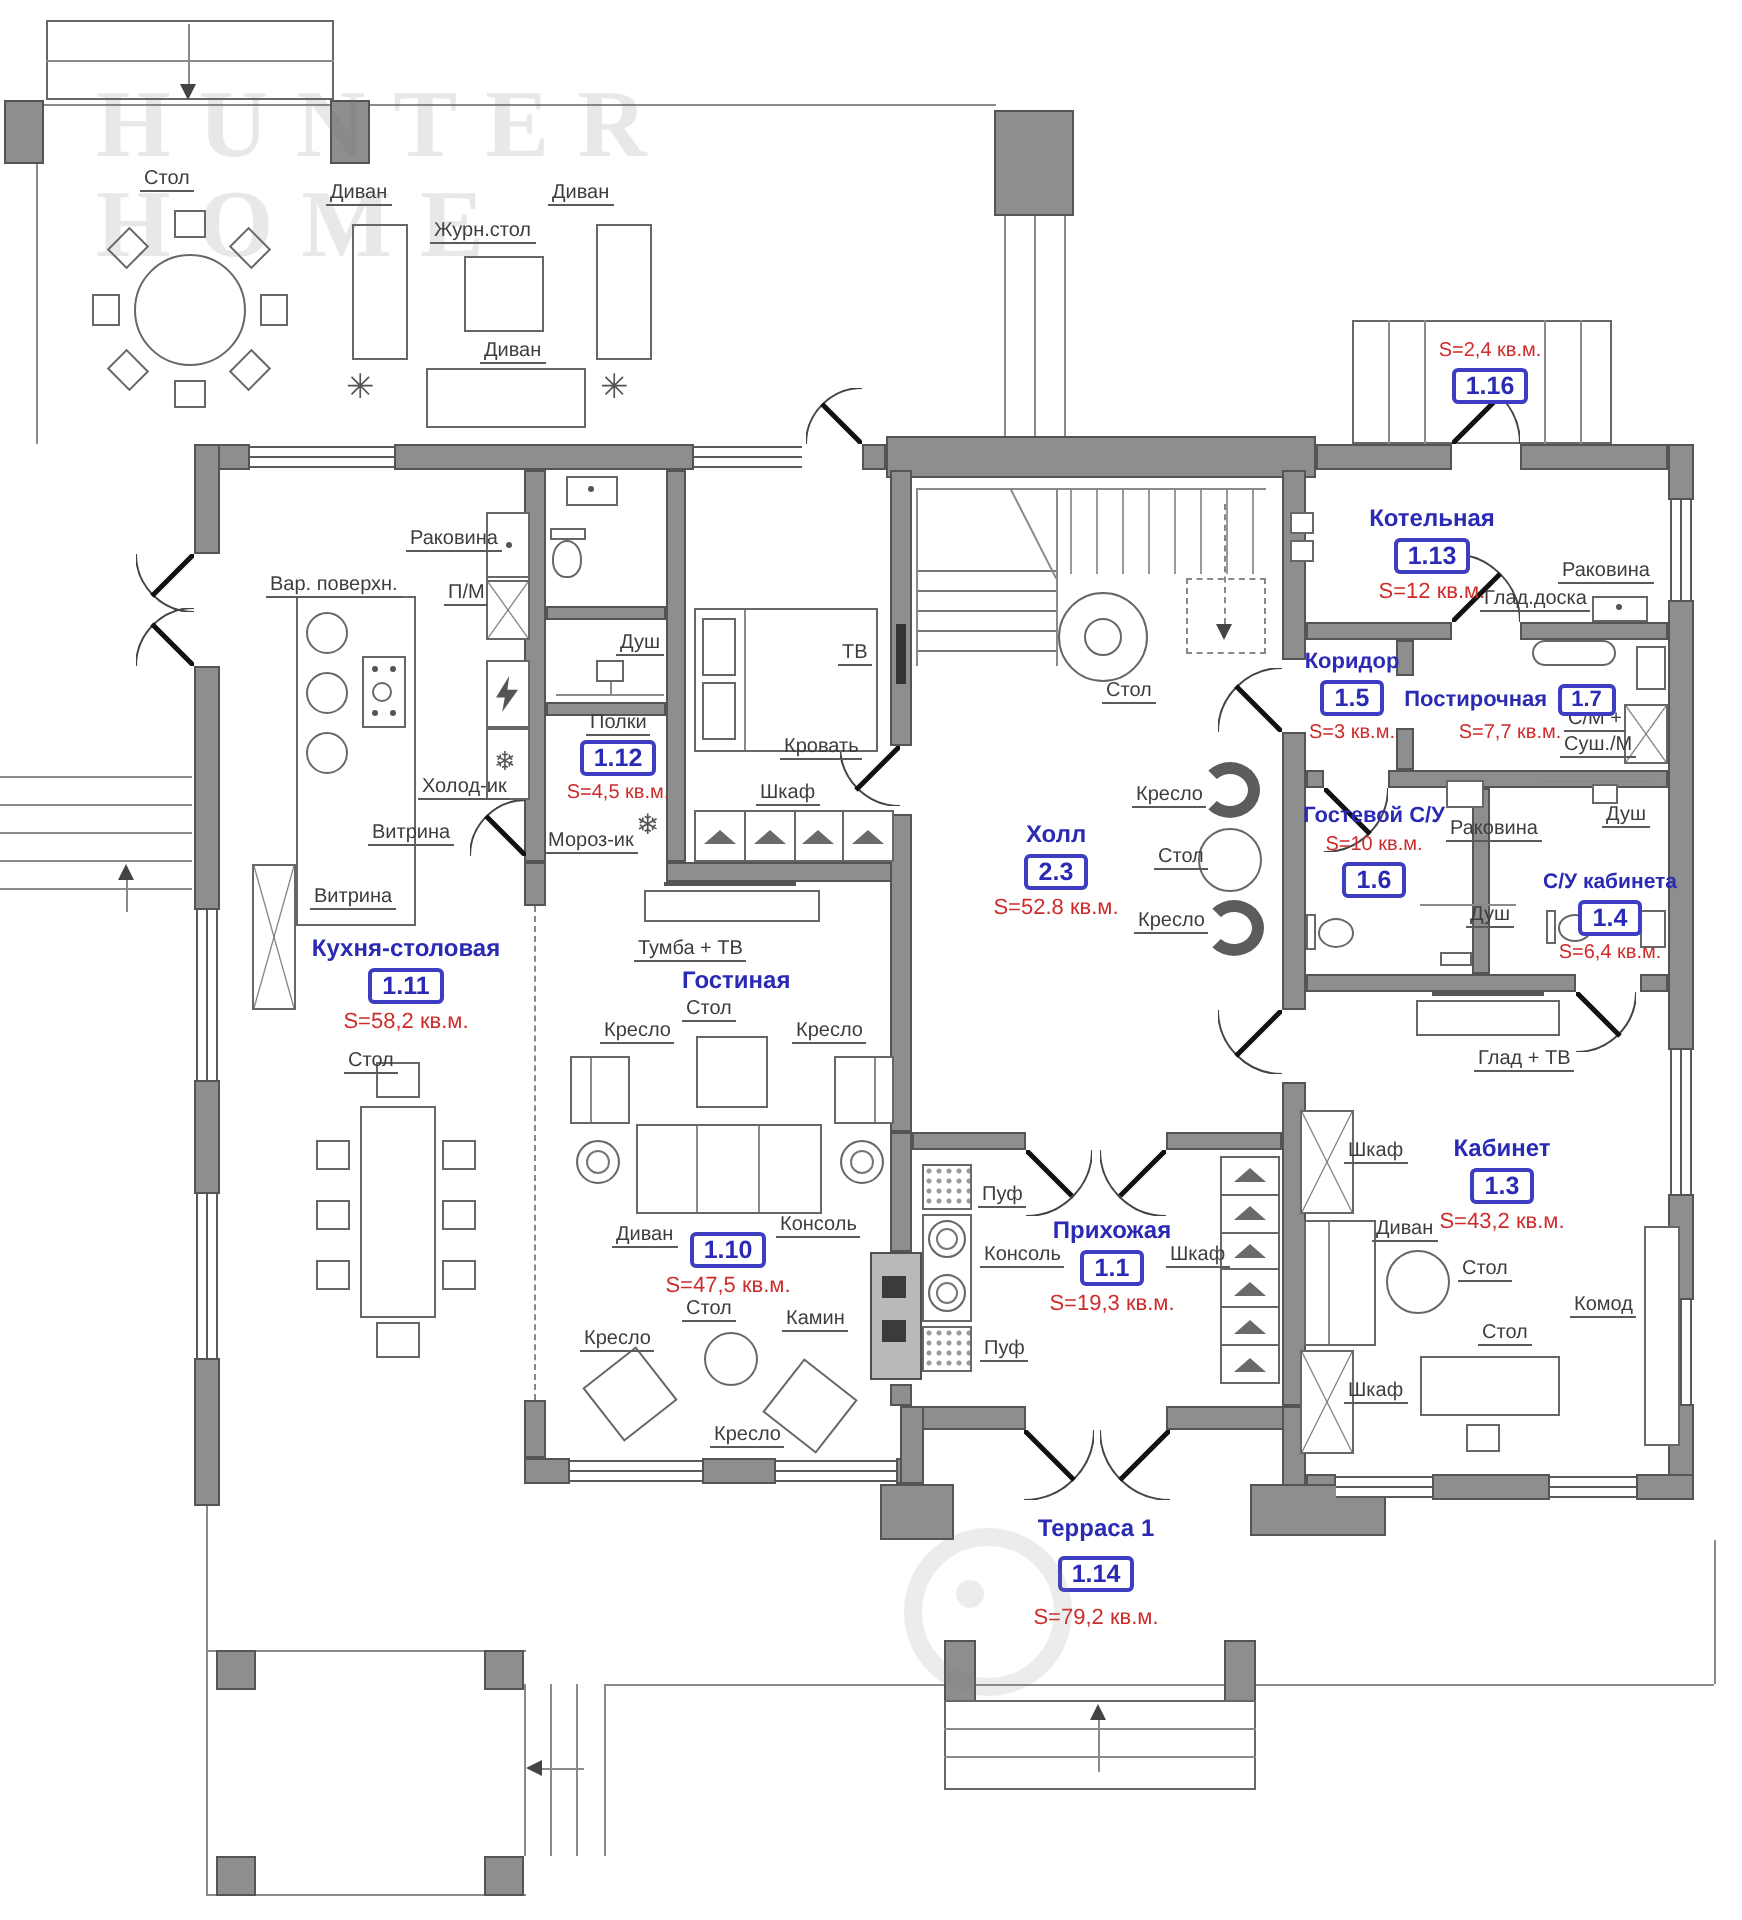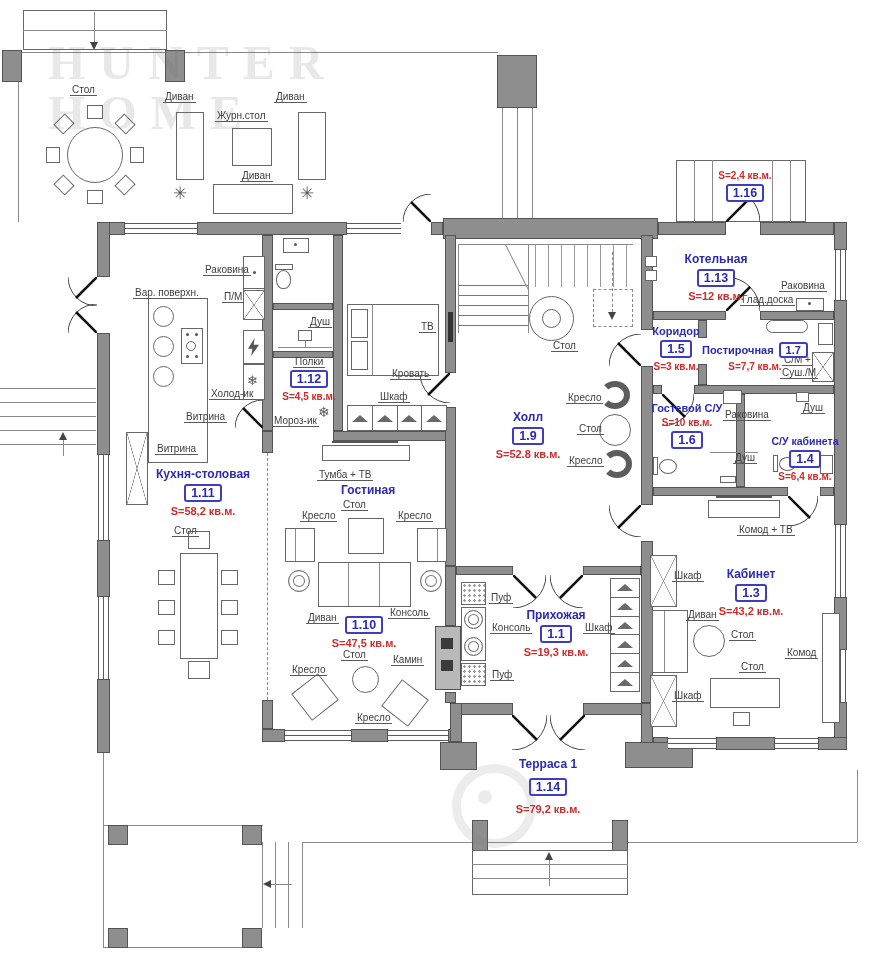--- a/index.html
+++ b/index.html
@@ -31,21 +31,21 @@
   .hang{width:0;height:0;border-left:8px solid transparent;border-right:8px solid transparent;border-bottom:7px solid #6a6a6a}
   .hshoe{position:absolute;box-sizing:border-box;border:6px solid #5c5c5c;border-radius:50%;border-left-color:transparent;background:transparent}
   .flabel{position:absolute;font-size:10px;line-height:11px;color:#3d3d3d;border-bottom:1px solid #5a5a5a;
           white-space:nowrap;padding:0 2px;background:transparent;z-index:6}
   .icon{position:absolute;color:#555;z-index:5}
   .room{position:absolute;display:flex;flex-direction:column;align-items:center;gap:3px;z-index:7;text-align:center}
   .room.rev{flex-direction:column-reverse}
   .rname{color:#2a2ab4;font-weight:700;font-size:12px;white-space:nowrap}
   .rname.sm{font-size:10.5px;line-height:12px;white-space:normal}
   .rnum{color:#2a2ab4;font-weight:700;font-size:12.5px;border:2px solid #3d3dc2;border-radius:3px;padding:0 5px;background:#fff}
-  .rarea{color:#cf2b2b;font-size:11px;font-weight:700;white-space:nowrap}
+  .rarea{color:#cf2b2b;font-size:11px;font-weight:400;white-space:nowrap}
   .rowlab{display:flex;align-items:center;gap:5px}
   .treads{position:absolute;background:repeating-linear-gradient(to bottom,#777 0 1px,transparent 1px 10px)}
   .treadsv{position:absolute;background:repeating-linear-gradient(to right,#9a9a9a 0 1px,transparent 1px 13px)}
   .dashbox{position:absolute;border:1px dashed #888;box-sizing:border-box}
   .tri-down{position:absolute;width:0;height:0;border-left:4px solid transparent;border-right:4px solid transparent;border-top:8px solid #444}
   .tri-up{position:absolute;width:0;height:0;border-left:4px solid transparent;border-right:4px solid transparent;border-bottom:8px solid #444}
   .tri-left{position:absolute;width:0;height:0;border-top:4px solid transparent;border-bottom:4px solid transparent;border-right:8px solid #444}
   .door{position:absolute}
   .fx{transform:scaleX(-1)} .fy{transform:scaleY(-1)} .fxy{transform:scale(-1,-1)}
   .wm-top{position:absolute;left:48px;top:38px;z-index:9;pointer-events:none;
@@ -437,21 +437,21 @@
   <span class="flabel" style="left:566px;top:392px">Кресло</span>
   <span class="flabel" style="left:577px;top:423px">Стол</span>
   <span class="flabel" style="left:567px;top:455px">Кресло</span>
   <span class="flabel" style="left:779px;top:280px">Раковина</span>
   <span class="flabel" style="left:740px;top:294px">Глад.доска</span>
   <span class="flabel" style="left:782px;top:354px">С/М +</span>
   <span class="flabel" style="left:780px;top:367px">Суш./М</span>
   <span class="flabel" style="left:723px;top:409px">Раковина</span>
   <span class="flabel" style="left:733px;top:452px">Душ</span>
   <span class="flabel" style="left:801px;top:402px">Душ</span>
-  <span class="flabel" style="left:737px;top:524px">Комод + ТВ</span>
+  <span class="flabel" style="left:737px;top:524px">Глад + ТВ</span>
   <span class="flabel" style="left:672px;top:570px">Шкаф</span>
   <span class="flabel" style="left:686px;top:609px">Диван</span>
   <span class="flabel" style="left:729px;top:629px">Стол</span>
   <span class="flabel" style="left:785px;top:647px">Комод</span>
   <span class="flabel" style="left:739px;top:661px">Стол</span>
   <span class="flabel" style="left:672px;top:690px">Шкаф</span>
   <span class="flabel" style="left:489px;top:592px">Пуф</span>
   <span class="flabel" style="left:490px;top:622px">Консоль</span>
   <span class="flabel" style="left:490px;top:669px">Пуф</span>
   <span class="flabel" style="left:583px;top:622px">Шкаф</span>
@@ -470,21 +470,21 @@
     <span class="rname">Кухня-столовая</span>
     <span class="rnum">1.11</span>
     <span class="rarea">S=58,2 кв.м.</span>
   </div>
   <div class="room" style="left:281px;top:370px;width:56px">
     <span class="rnum">1.12</span>
     <span class="rarea" style="font-size:10px">S=4,5 кв.м.</span>
   </div>
   <div class="room" style="left:496px;top:410px;width:64px">
     <span class="rname">Холл</span>
-    <span class="rnum">1.9</span>
+    <span class="rnum">2.3</span>
     <span class="rarea">S=52.8 кв.м.</span>
   </div>
   <div class="room" style="left:685px;top:252px;width:62px">
     <span class="rname">Котельная</span>
     <span class="rnum">1.13</span>
     <span class="rarea">S=12 кв.м.</span>
   </div>
   <div class="room rev" style="left:714px;top:170px;width:62px">
     <span class="rnum">1.16</span>
     <span class="rarea" style="font-size:10px">S=2,4 кв.м.</span>

